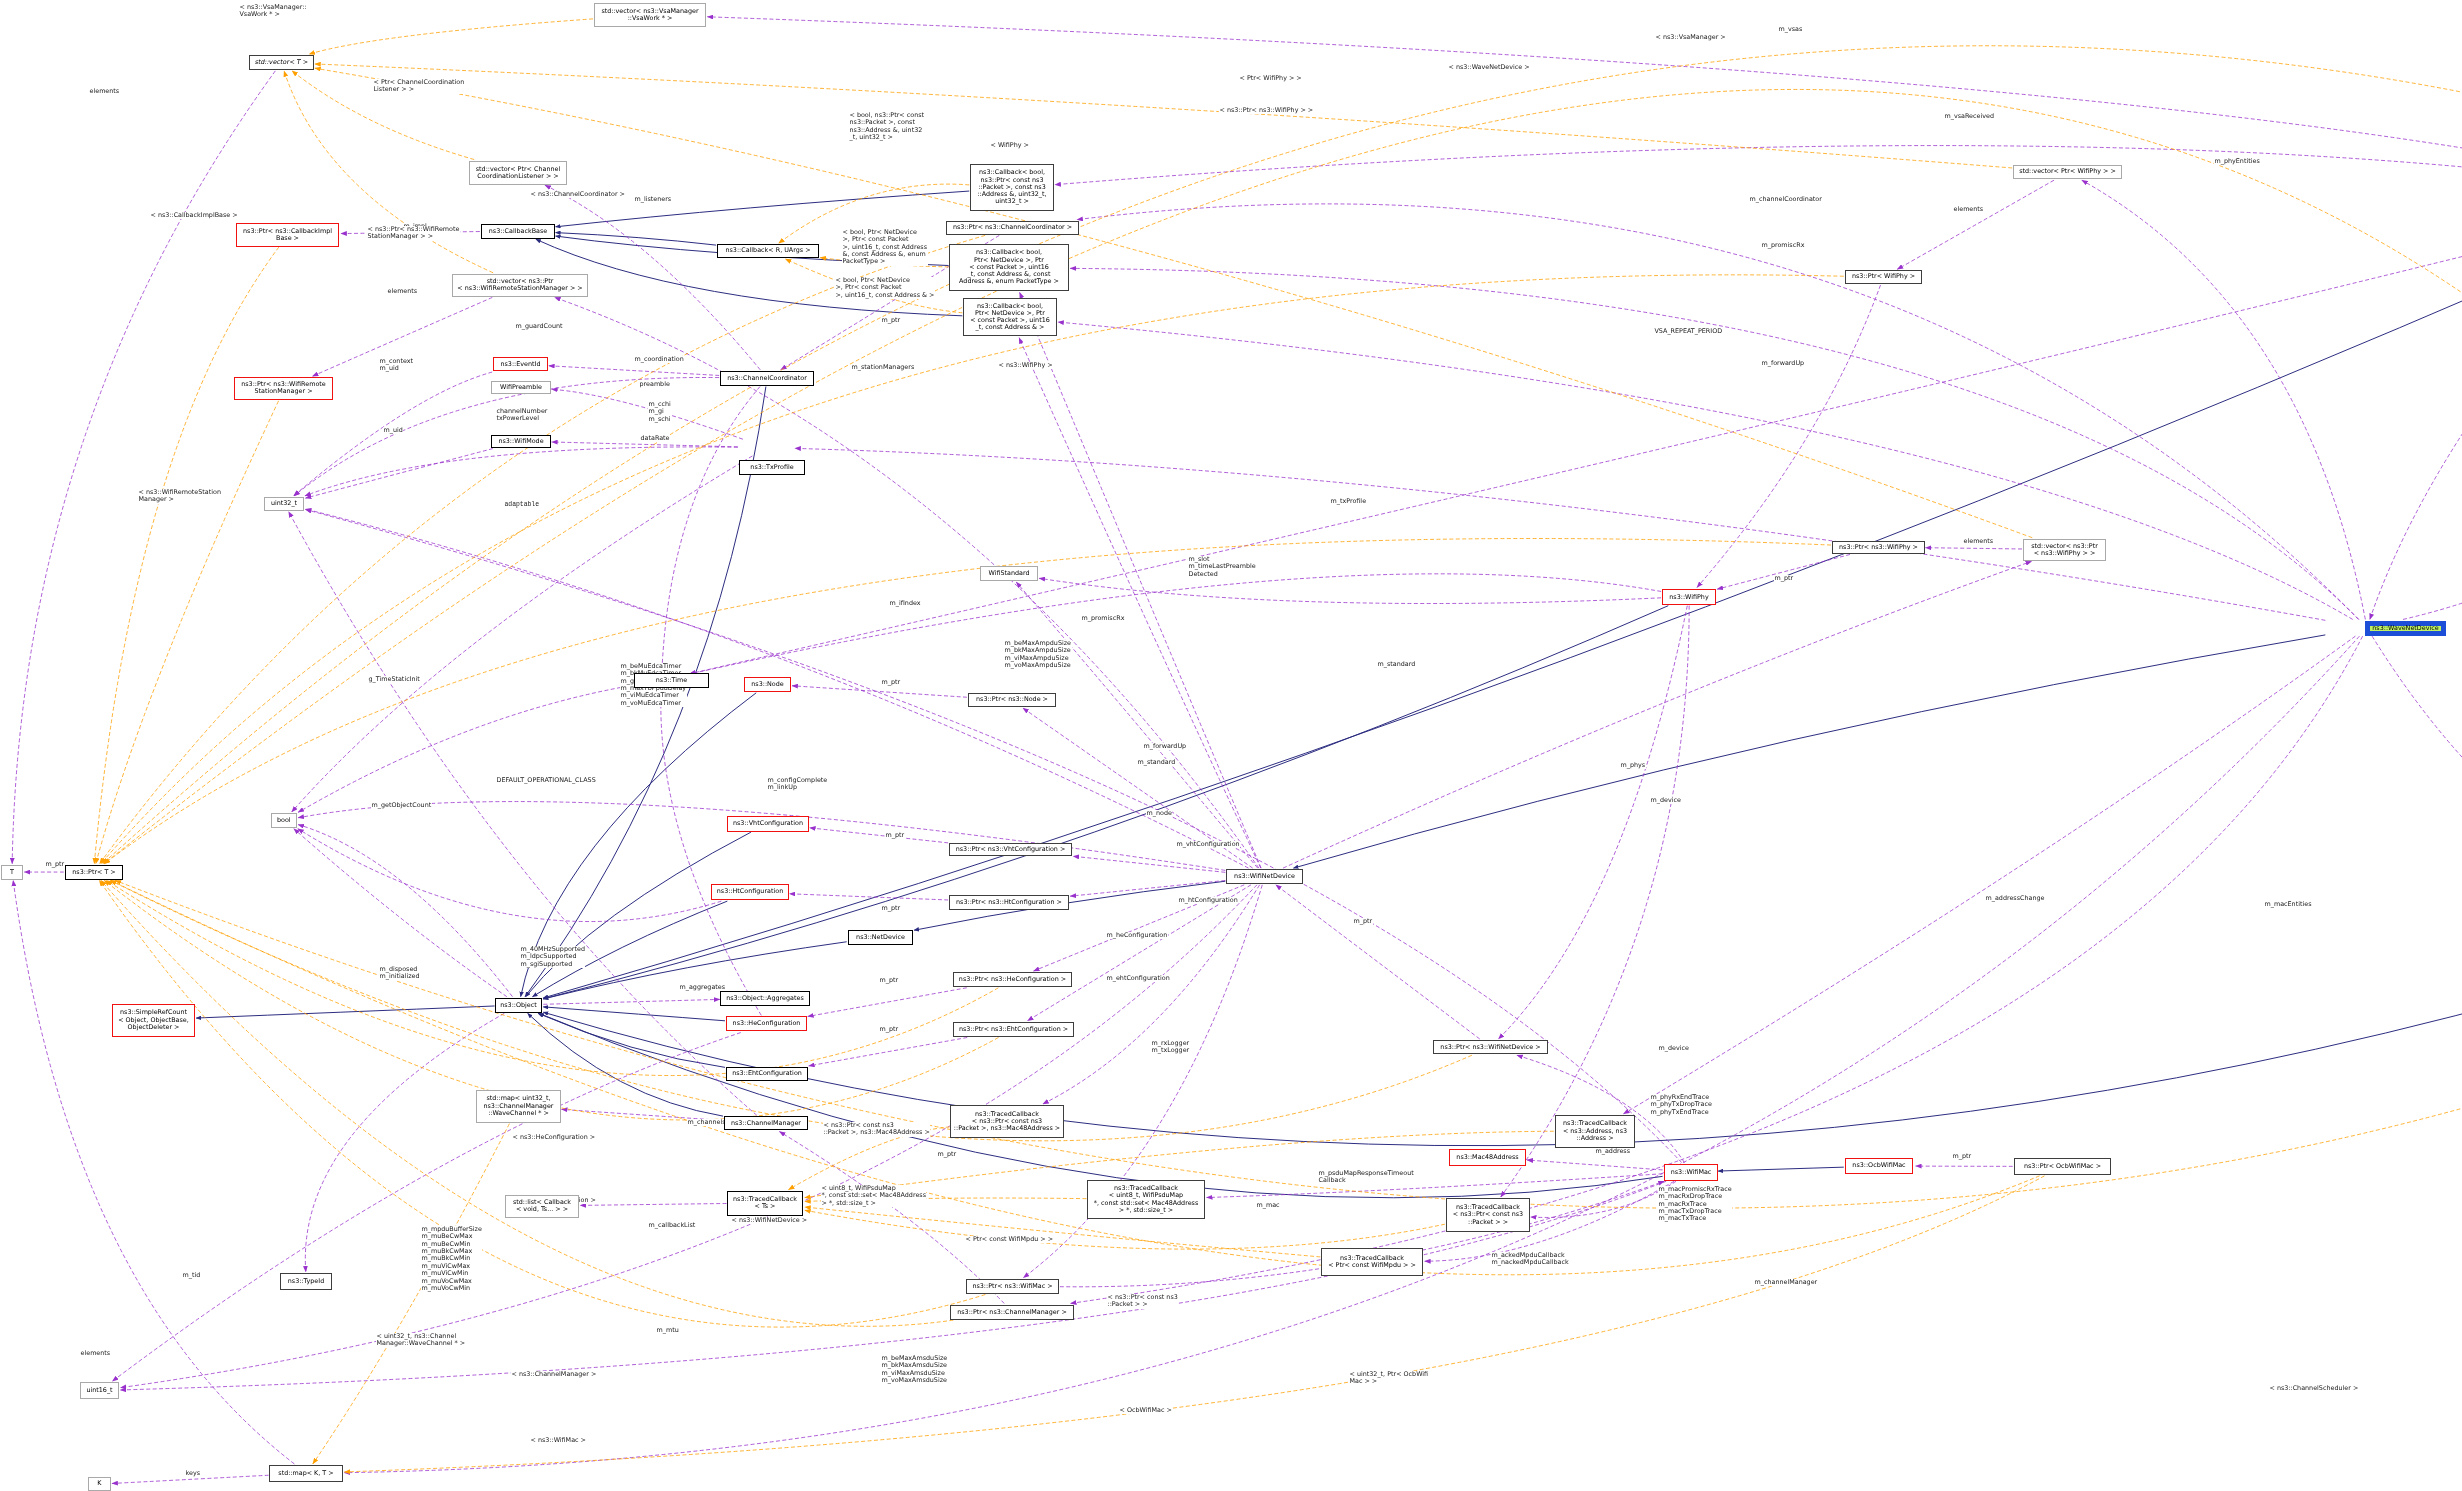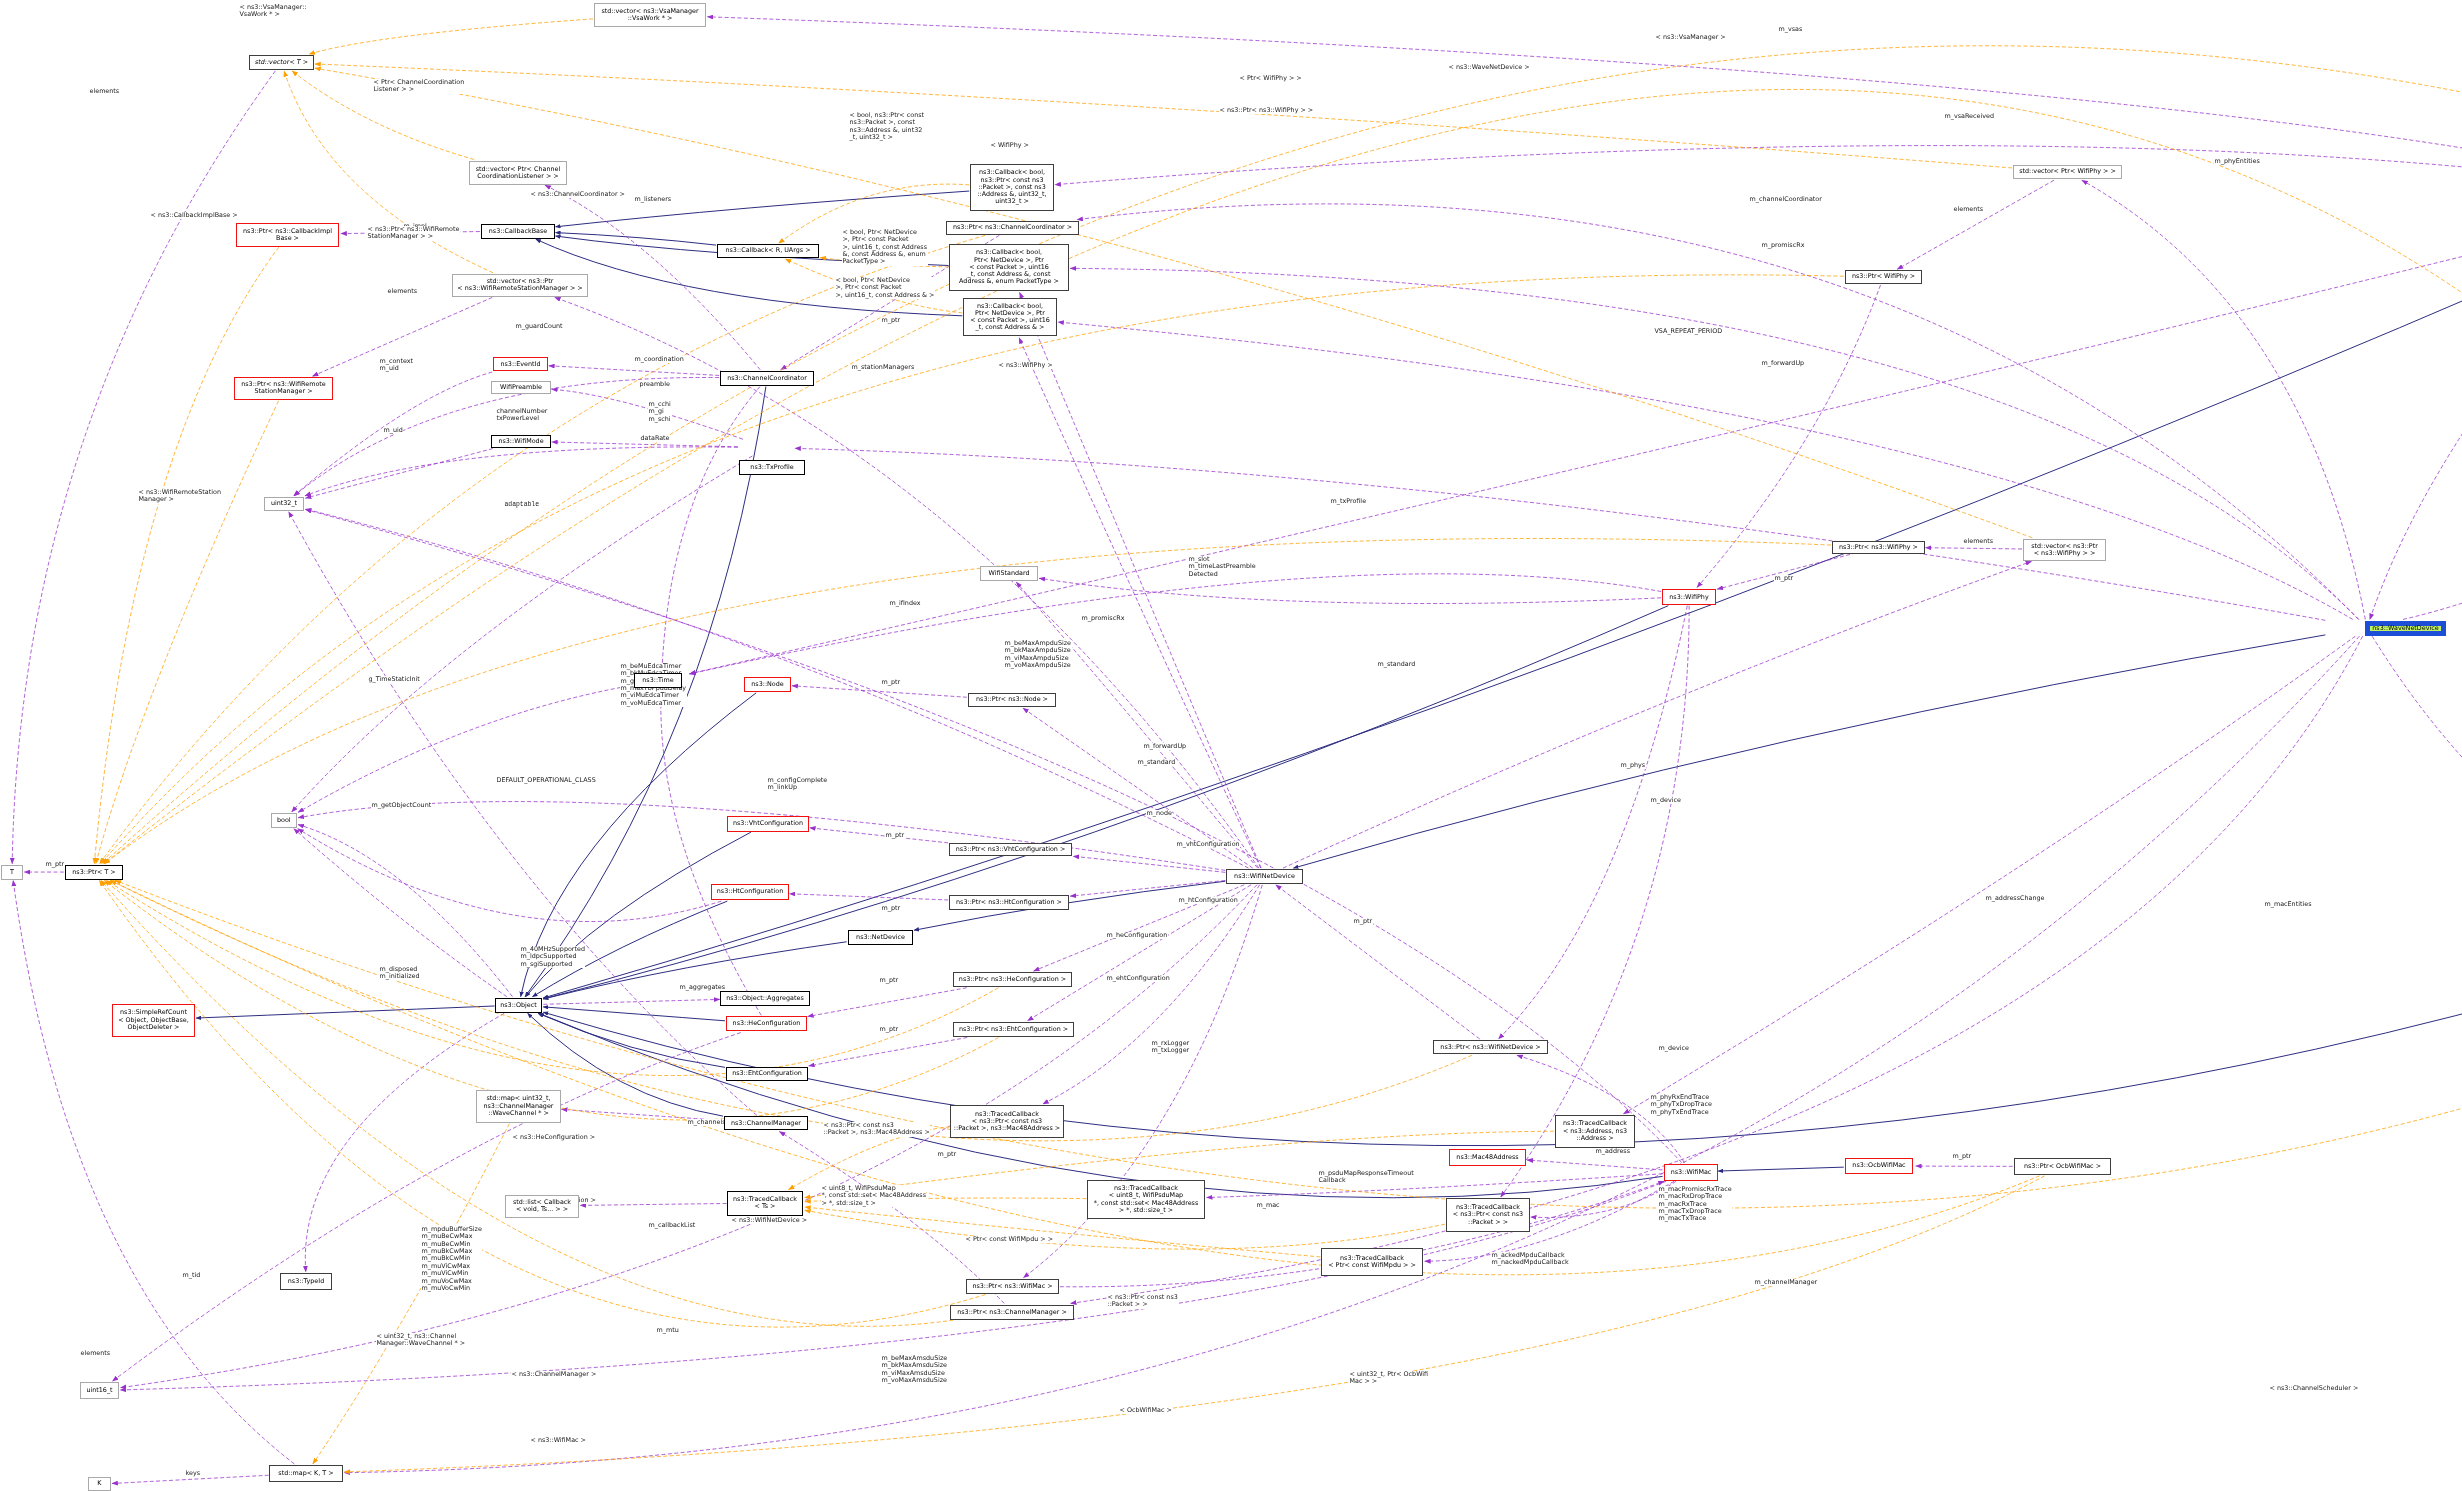--- a/index.html
+++ b/index.html
@@ -396,21 +396,21 @@
       <div class="gnode n" title="ns3::TracedCallback &lt; uint8_t, WifiPsduMap *, const std::set&lt; Mac48Address &gt; *, std::size_t &gt;" style="left: 1087px; top: 1180px; width: 118px; height: 39px;">ns3::TracedCallback
 &lt; uint8_t, WifiPsduMap
 *, const std::set&lt; Mac48Address
 &gt; *, std::size_t &gt;</div>
       <div class="gnode n" title="ns3::Ptr&lt; ns3::WifiMac &gt;" style="left: 966px; top: 1279px; width: 93px; height: 14.8px;">ns3::Ptr&lt; ns3::WifiMac &gt;</div>
       <div class="gnode n" title="ns3::Ptr&lt; ns3::ChannelManager &gt;" style="left: 950px; top: 1305px; width: 124px; height: 14.8px;">ns3::Ptr&lt; ns3::ChannelManager &gt;</div>
       <div class="gnode n" title="ns3::TypeId" style="left: 280px; top: 1273px; width: 52px; height: 16.7px;">ns3::TypeId</div>
       <div class="gnode g" title="uint16_t" style="left: 80px; top: 1382px; width: 39px; height: 16.7px;">uint16_t</div>
       <div class="gnode n" title="std::map&lt; K, T &gt;" style="left: 269px; top: 1465px; width: 74px; height: 16.7px;">std::map&lt; K, T &gt;</div>
       <div class="gnode g" title="K" style="left: 88px; top: 1477px; width: 22.7px; height: 13.8px;">K</div>
-      <div class="gnode b" title="ns3::Time" style="left: 634px; top: 673px; width: 48px; height: 15.3px;">ns3::Time</div>
+      <div class="gnode b" title="ns3::Time" style="left: 634px; top: 673px; width: 75px; height: 15.3px;">ns3::Time</div>
       <div class="gnode b" title="ns3::ChannelCoordinator" style="left: 720px; top: 371px; width: 94px; height: 14.8px;">ns3::ChannelCoordinator</div>
       <div class="gnode b" title="ns3::TxProfile" style="left: 739px; top: 440px; width: 66px; height: 14.8px; margin-top: 20px;">ns3::TxProfile</div>
       <div class="gnode r" title="ns3::EventId" style="left: 493px; top: 357px; width: 55px; height: 14.3px;">ns3::EventId</div>
       <div class="gnode g" title="WifiPreamble" style="left: 491px; top: 381px; width: 60px; height: 12.8px;">WifiPreamble</div>
       <div class="gnode b" title="ns3::WifiMode" style="left: 491px; top: 435px; width: 60px; height: 12.8px;">ns3::WifiMode</div>
       <div class="gnode r" title="ns3::Ptr&lt; ns3::WifiRemote StationManager &gt;" style="left: 234px; top: 377px; width: 99px; height: 22.7px;">ns3::Ptr&lt; ns3::WifiRemote
 StationManager &gt;</div>
       <div class="gnode g" title="uint32_t" style="left: 264px; top: 497px; width: 40px; height: 13.8px;">uint32_t</div>
       <div class="gnode g" title="bool" style="left: 271px; top: 813px; width: 25.6px; height: 14.8px;">bool</div>
       <div class="gnode g" title="T" style="left: 0.5px; top: 865px; width: 22.7px; height: 14.8px;">T</div>

